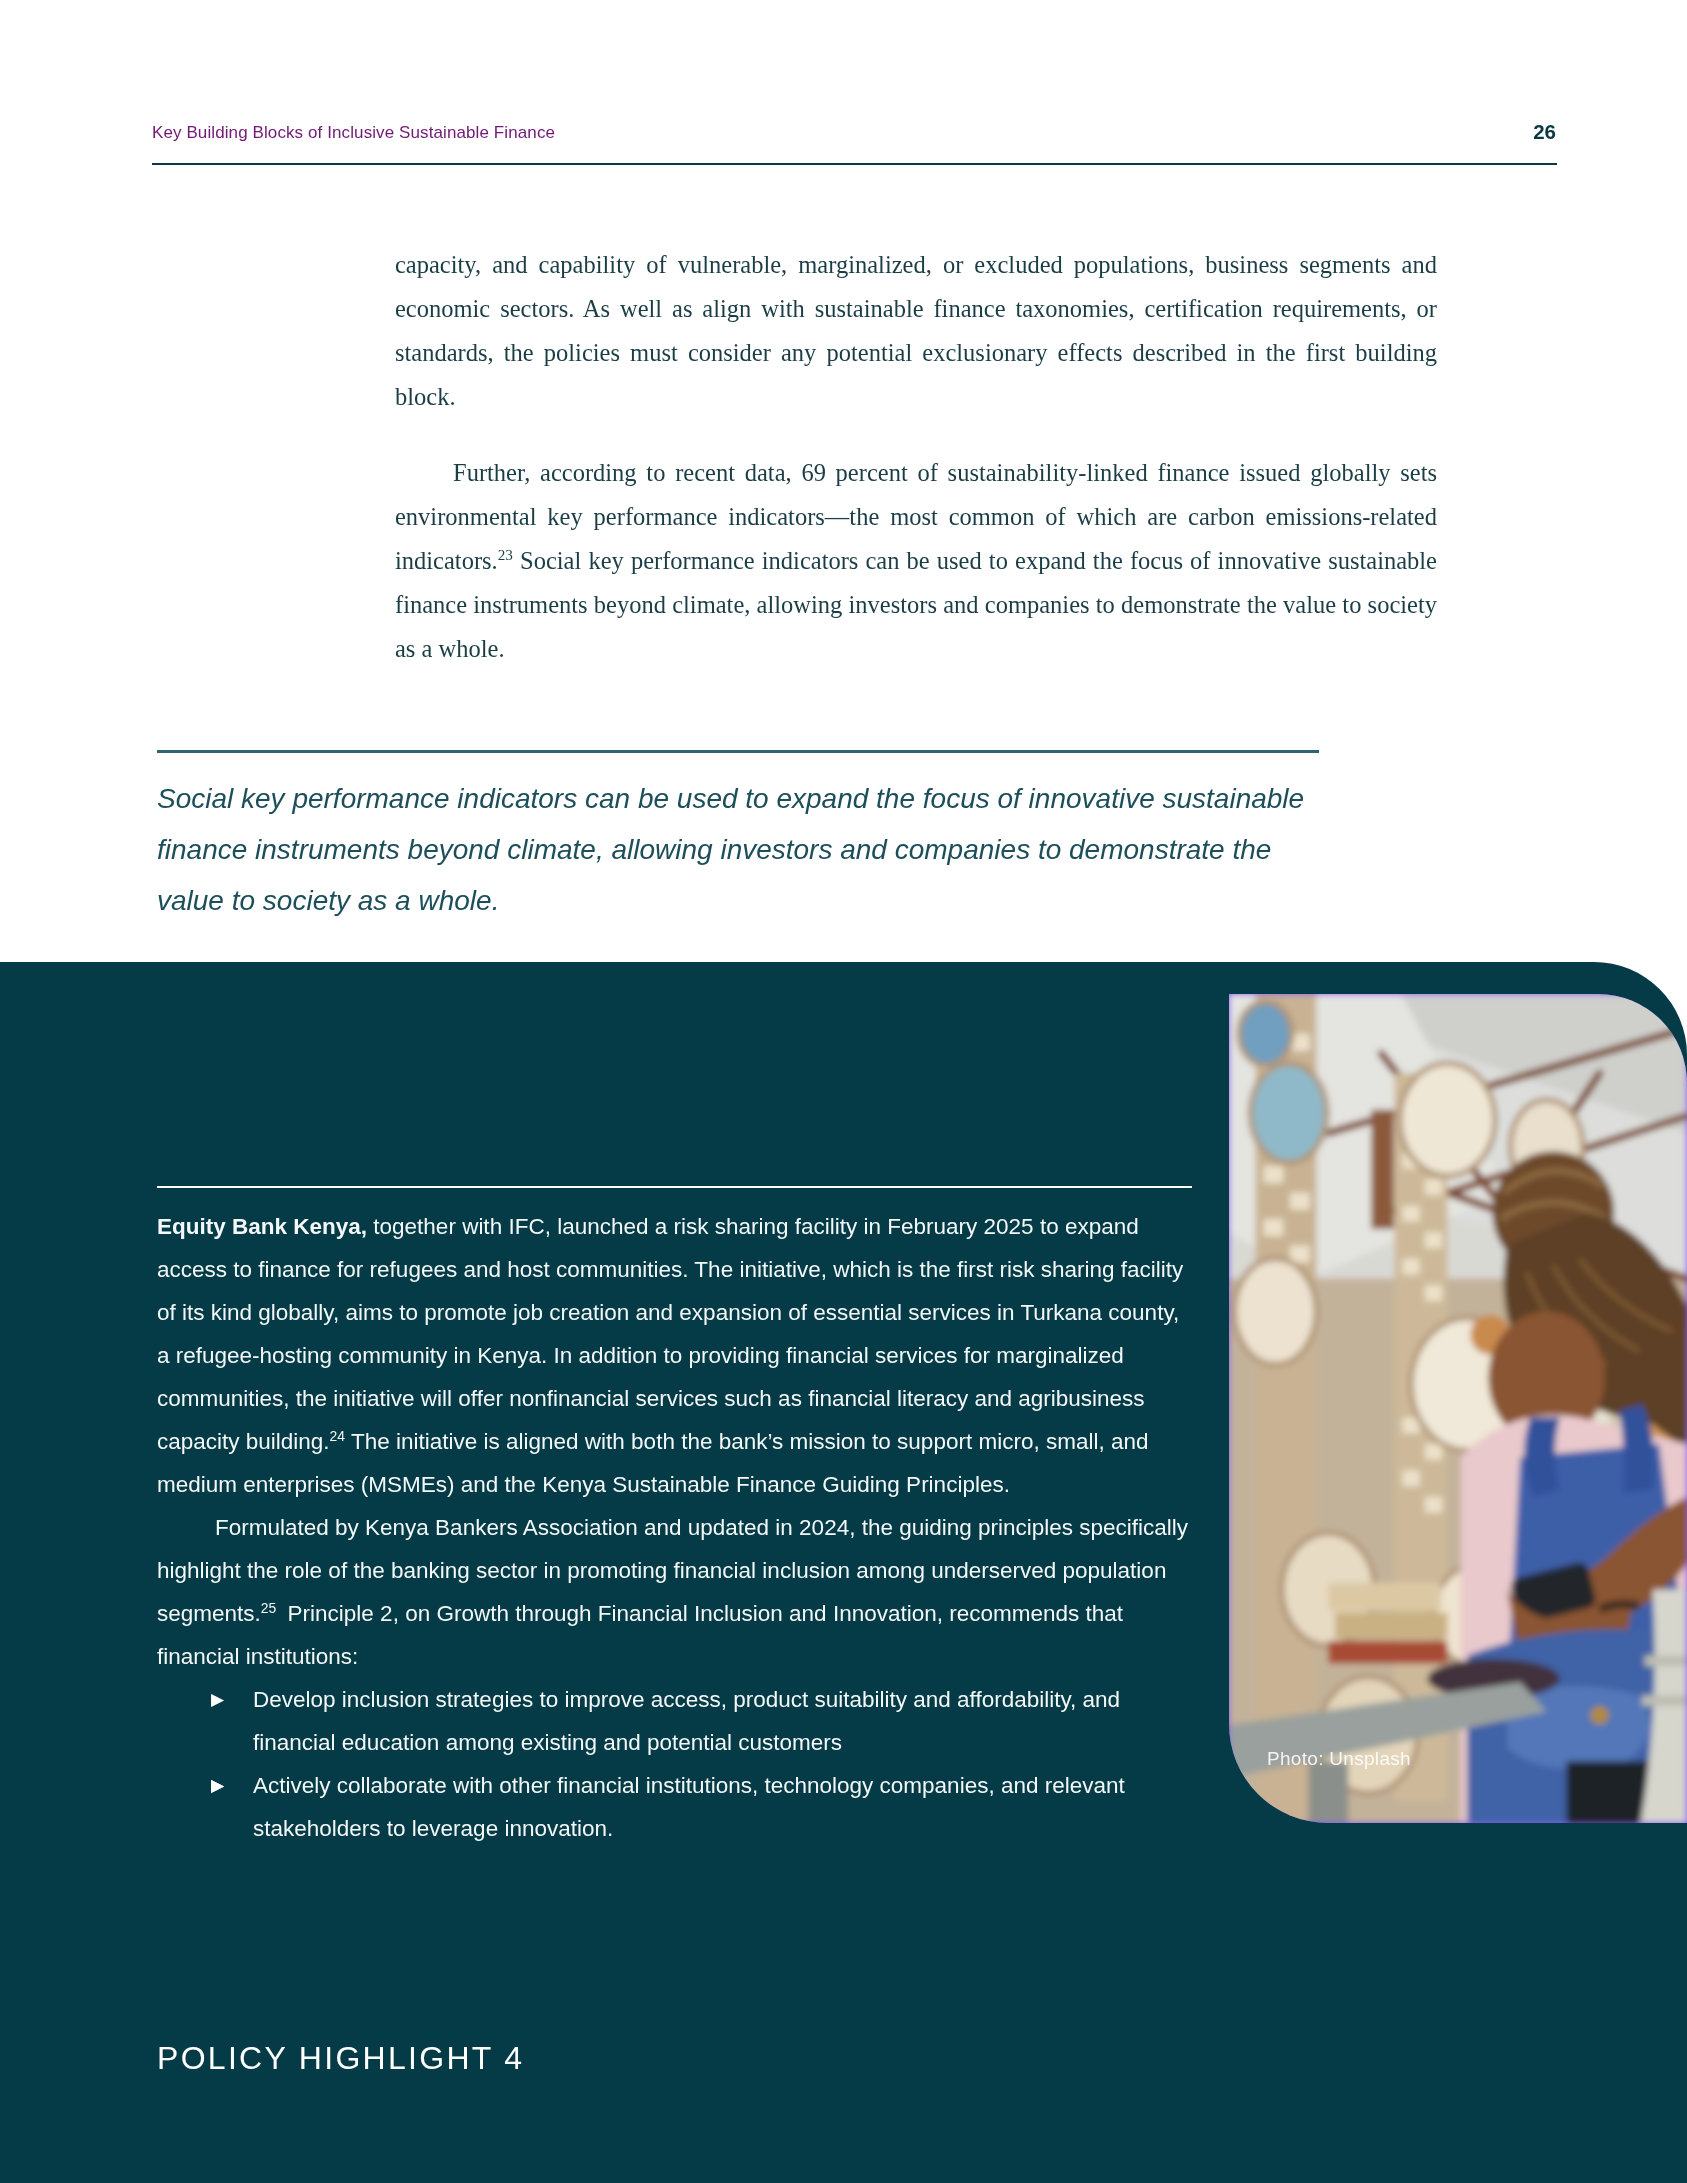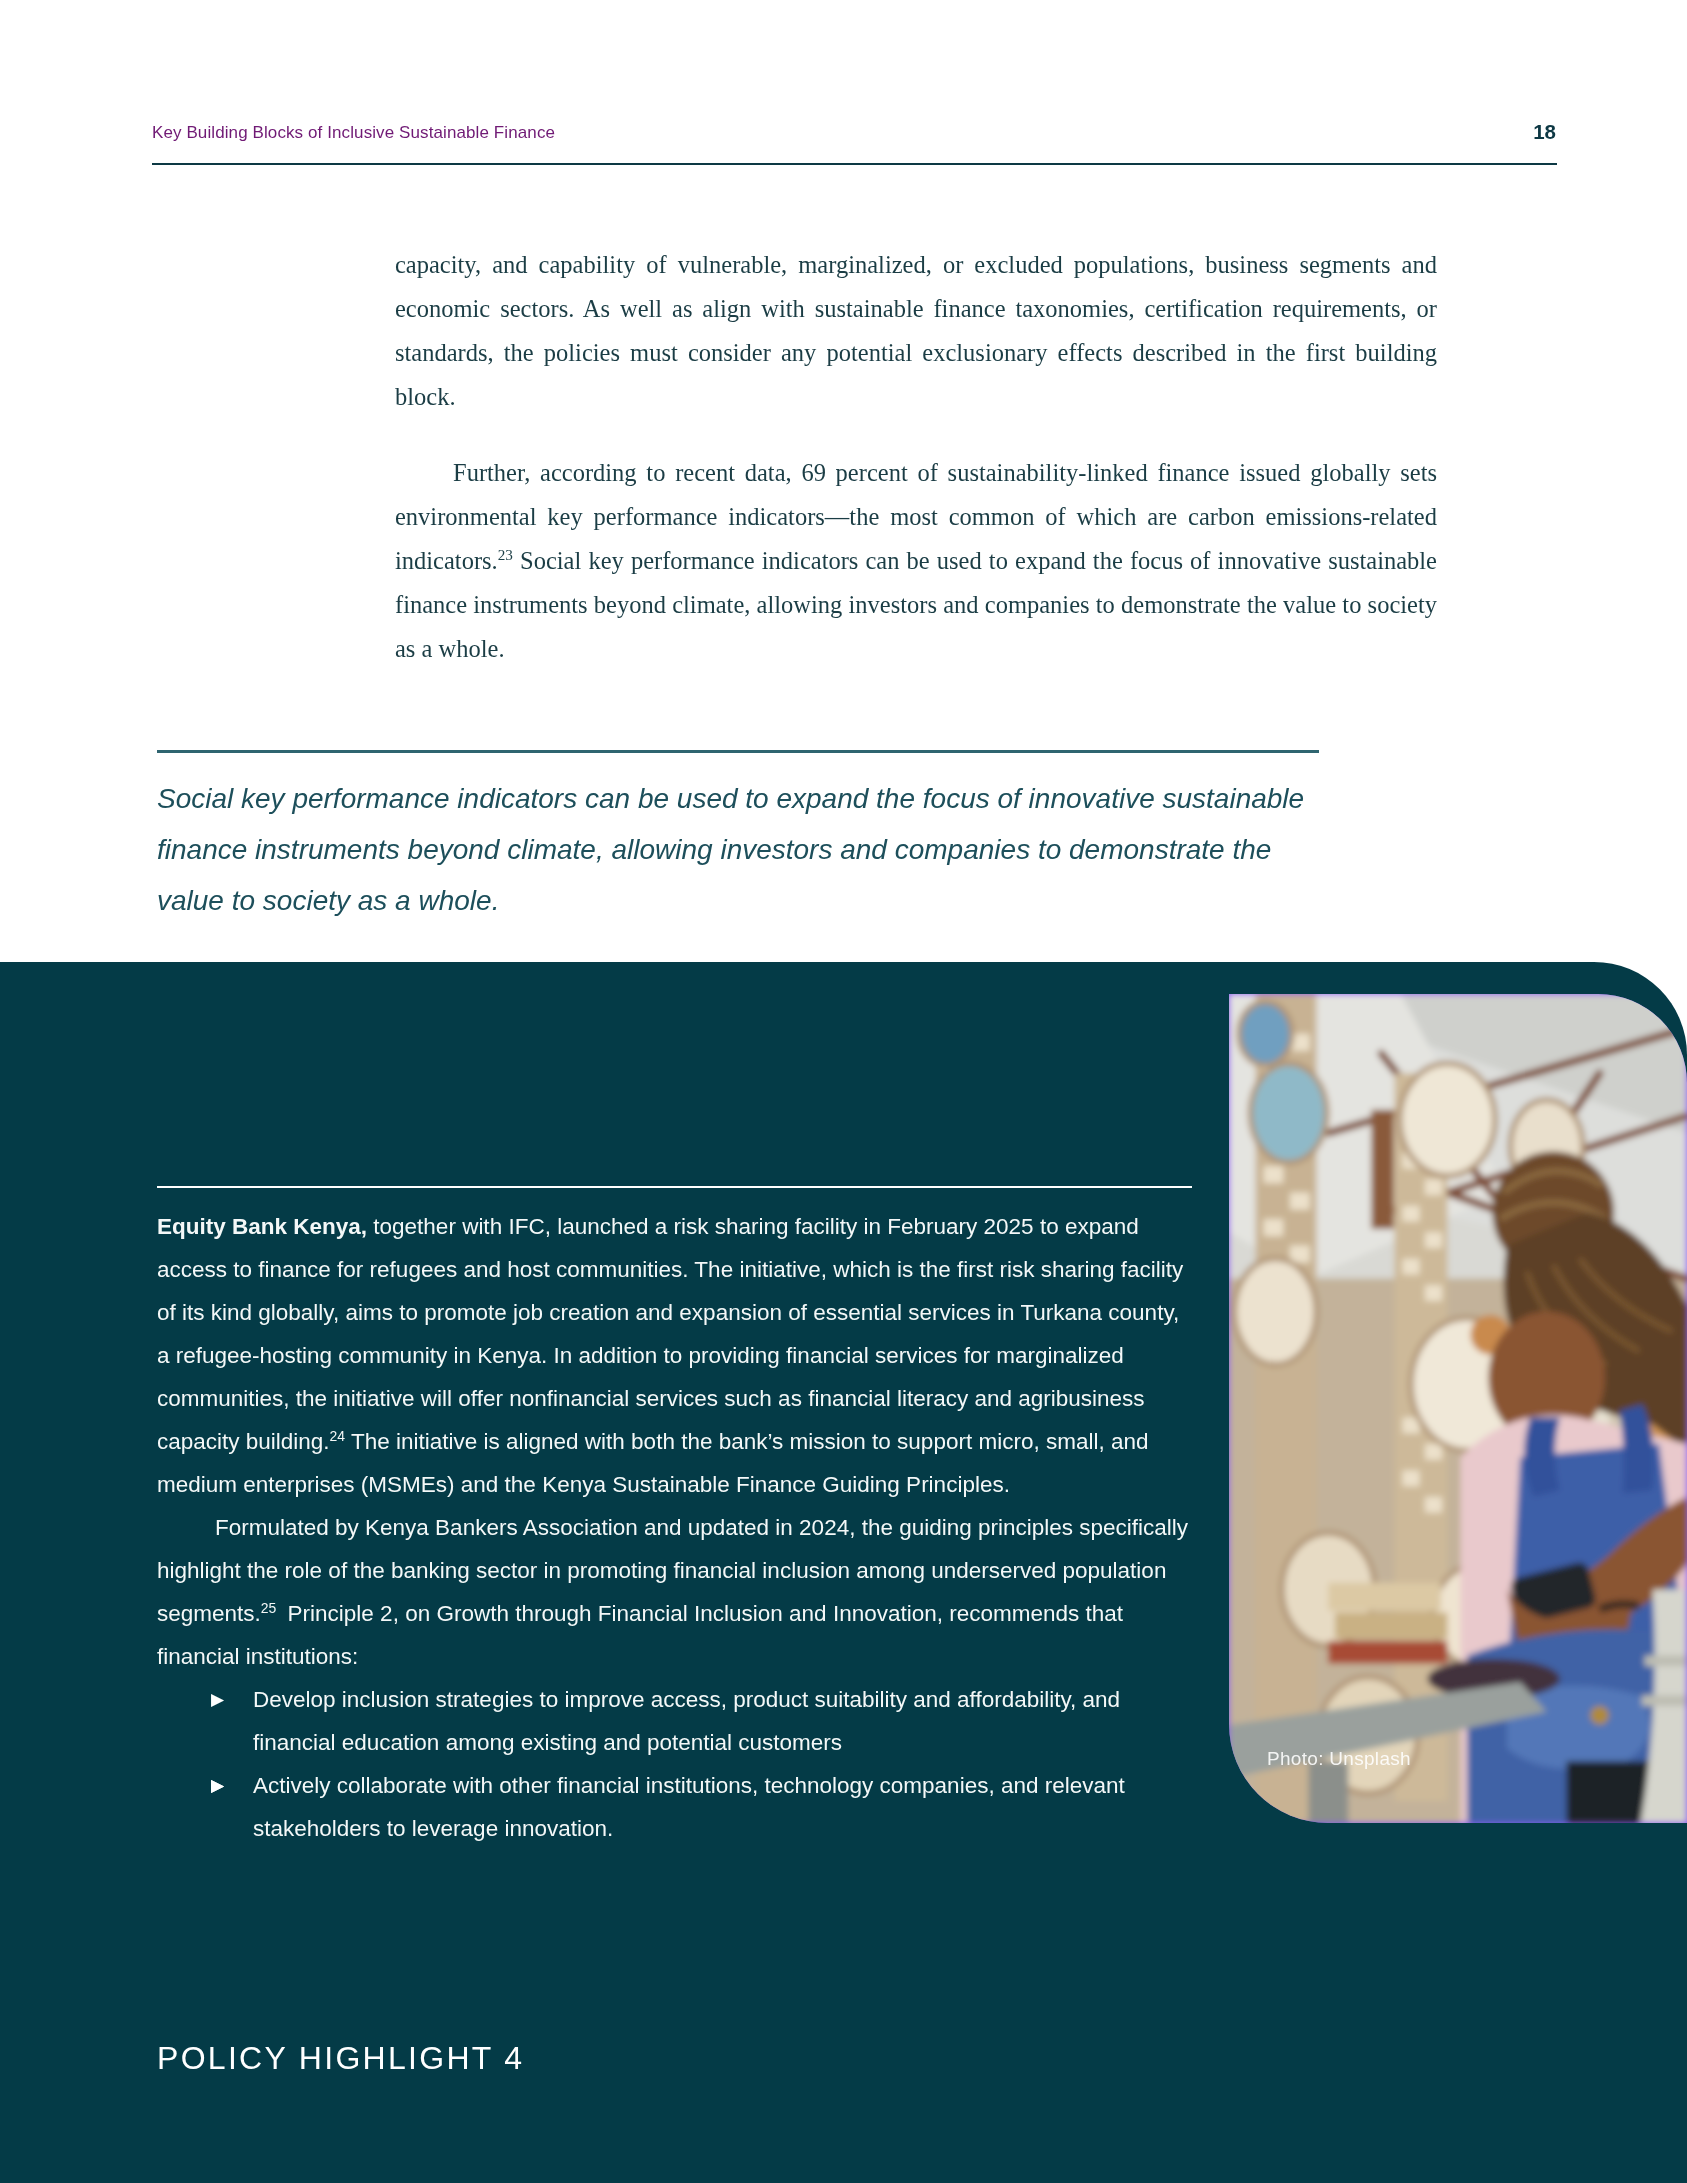--- a/index.html
+++ b/index.html
@@ -77,21 +77,21 @@
   .photo-credit{
     position:absolute;left:38px;top:754px;
     font-size:19px;color:rgba(255,255,255,0.88);letter-spacing:0.3px;
   }
 </style>
 </head>
 <body>
 
 <header>
   <div class="abs hdr-title">Key Building Blocks of Inclusive Sustainable Finance</div>
-  <div class="abs hdr-page">18</div>
+  <div class="abs hdr-page">26</div>
   <div class="abs hdr-rule"></div>
 </header>
 
 <main class="abs body-col">
   <p><span>capacity, and capability of vulnerable, marginalized, or excluded populations, business segments and economic sectors. As well as align with sustainable finance taxonomies, certification requirements, or standards, the policies must consider any potential exclusionary effects described in the first building block.</span></p>
   <p class="indented"><span>Further, according to recent data, 69 percent of sustainability-linked finance issued globally sets environmental key performance indicators—the most common of which are carbon emissions-related indicators.</span><sup>23</sup><span> Social key performance indicators can be used to expand the focus of innovative sustainable finance instruments beyond climate, allowing investors and companies to demonstrate the value to society as a whole.</span></p>
 </main>
 
 <div class="abs quote-rule"></div>
 <blockquote class="abs pull-quote">Social key performance indicators can be used to expand the focus of innovative sustainable finance instruments beyond climate, allowing investors and companies to demonstrate the value to society as a whole.</blockquote>

